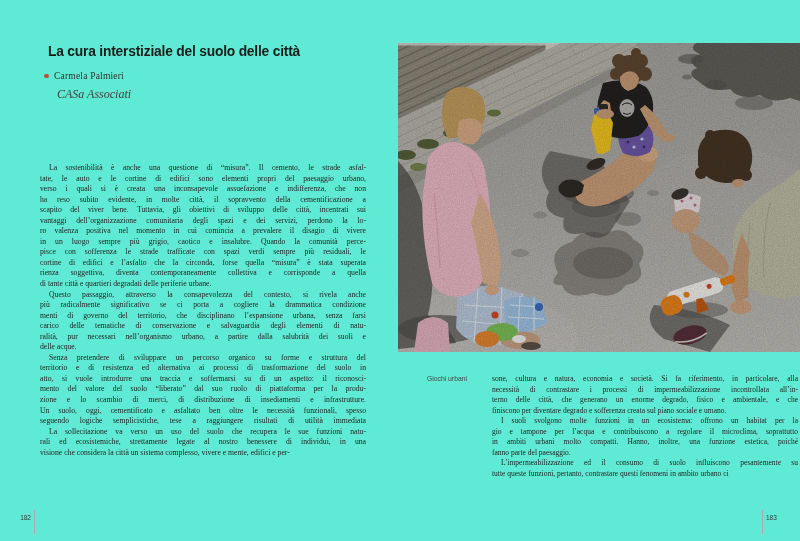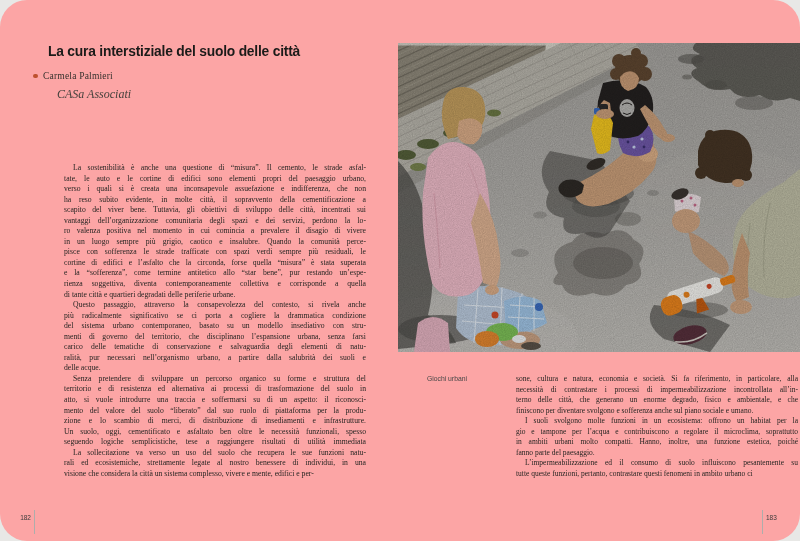--- a/index.html
+++ b/index.html
@@ -9,31 +9,31 @@
     font-family:"Liberation Serif", serif; color:#262522;
   }
   .abs { position:absolute; }
 
   
   .title {
     left:48px; top:44px; width:330px; margin:0;
     font-family:"Liberation Sans", sans-serif; font-weight:bold;
     font-size:13.8px; letter-spacing:-0.2px; color:#1b1b19;
   }
-  .author-row { left:33px; top:71px; display:flex; align-items:center; }
+  .author-row { left:44px; top:71px; display:flex; align-items:center; }
   .bullet { width:4.5px; height:4.5px; border-radius:50%; display:inline-block; margin-right:5.5px; }
   .author { font-size:9.5px; color:#34302c; letter-spacing:0.2px; }
   .affiliation { left:57px; top:87px; font-style:italic; font-size:12px; color:#45413c; }
 
   
   .body-col { font-size:7.7px; line-height:10.55px; }
   .body-left  { left:40px;  top:163px; width:326px; }
   .body-right { left:492px; top:374px; width:306px; font-size:7.5px; }
   .para { margin:0; }
-  .tline { text-align:justify;margin-left:24px; }
+  .tline { text-align:justify; }
   .tline.just { text-align-last:justify; }
   .tline.first { text-indent:9px; }
 
   
   .photo { left:398px; top:43px; width:402px; height:309px; overflow:hidden; }
   .photo svg { display:block; }
 
   
   .caption {
     left:404px; top:375px; width:63px; text-align:right;
@@ -46,21 +46,21 @@
   }
   .pn-left  { left:10px; top:514px; width:21px; text-align:right; }
   .pn-right { left:766px; top:514px; width:21px; text-align:left; }
   .folio-rule { width:1px; height:24px; background:#aeadab; top:510px; }
   .rule-left  { left:34px; }
   .rule-right { left:762px; }
 </style>
 </head>
 <body>
 
-<div class="spread" style="background: #fca5a5; border-radius: 27px;">
+<div class="spread" style="background: #5eead4;">
 
   <div>
     <h1 class="abs title">La cura interstiziale del suolo delle città</h1>
 
     <div class="abs author-row">
       <span class="bullet" id="author-bullet" style="background: rgb(189, 81, 46);"></span>
       <span class="author">Carmela Palmieri</span>
     </div>
 
     <div class="abs affiliation">CASa Associati</div>
@@ -70,28 +70,26 @@
           <div class="tline just first">La sostenibilità è anche una questione di “misura”. Il cemento, le strade asfal-</div>
           <div class="tline just">tate, le auto e le cortine di edifici sono elementi propri del paesaggio urbano,</div>
           <div class="tline just">verso i quali si è creata una inconsapevole assuefazione e indifferenza, che non</div>
           <div class="tline just">ha reso subito evidente, in molte città, il sopravvento della cementificazione a</div>
           <div class="tline just">scapito del viver bene. Tuttavia, gli obiettivi di sviluppo delle città, incentrati sui</div>
           <div class="tline just">vantaggi dell’organizzazione comunitaria degli spazi e dei servizi, perdono la lo-</div>
           <div class="tline just">ro valenza positiva nel momento in cui comincia a prevalere il disagio di vivere</div>
           <div class="tline just">in un luogo sempre più grigio, caotico e insalubre. Quando la comunità perce-</div>
           <div class="tline just">pisce con sofferenza le strade trafficate con spazi verdi sempre più residuali, le</div>
           <div class="tline just">cortine di edifici e l’asfalto che la circonda, forse quella “misura” è stata superata</div>
-          <div class="tline just">e la “sofferenza”, come termine antitetico allo “star bene”, pur restando un’espe-</div>
           <div class="tline just">rienza soggettiva, diventa contemporaneamente collettiva e corrisponde a quella</div>
           <div class="tline">di tante città e quartieri degradati delle periferie urbane.</div>
         </div>
         <div class="para">
           <div class="tline just first">Questo passaggio, attraverso la consapevolezza del contesto, si rivela anche</div>
           <div class="tline just">più radicalmente significativo se ci porta a cogliere la drammatica condizione</div>
-          <div class="tline just">del sistema urbano contemporaneo, basato su un modello insediativo con stru-</div>
           <div class="tline just">menti di governo del territorio, che disciplinano l’espansione urbana, senza farsi</div>
           <div class="tline just">carico delle tematiche di conservazione e salvaguardia degli elementi di natu-</div>
           <div class="tline just">ralità, pur necessari nell’organismo urbano, a partire dalla salubrità dei suoli e</div>
           <div class="tline">delle acque.</div>
         </div>
         <div class="para">
           <div class="tline just first">Senza pretendere di sviluppare un percorso organico su forme e struttura del</div>
           <div class="tline just">territorio e di resistenza ed alternativa ai processi di trasformazione del suolo in</div>
           <div class="tline just">atto, si vuole introdurre una traccia e soffermarsi su di un aspetto: il riconosci-</div>
           <div class="tline just">mento del valore del suolo “liberato” dal suo ruolo di piattaforma per la produ-</div>
@@ -332,21 +330,21 @@
       </svg>
     </div>
 
     <div class="abs caption">Giochi urbani</div>
 
     <div class="abs body-col body-right">
         <div class="para">
           <div class="tline just">sone, cultura e natura, economia e società. Si fa riferimento, in particolare, alla</div>
           <div class="tline just">necessità di contrastare i processi di impermeabilizzazione incontrollata all’in-</div>
           <div class="tline just">terno delle città, che generano un enorme degrado, fisico e ambientale, e che</div>
-          <div class="tline">finiscono per diventare svolgono e sofferenza anche sul piano sociale e umano.</div>
+          <div class="tline">finiscono per diventare degrado e sofferenza creata sul piano sociale e umano.</div>
         </div>
         <div class="para">
           <div class="tline just first">I suoli svolgono molte funzioni in un ecosistema: offrono un habitat per la</div>
           <div class="tline just">gio e tampone per l’acqua e contribuiscono a regolare il microclima, soprattutto</div>
           <div class="tline just">in ambiti urbani molto compatti. Hanno, inoltre, una funzione estetica, poiché</div>
           <div class="tline">fanno parte del paesaggio.</div>
         </div>
         <div class="para">
           <div class="tline just first">L’impermeabilizzazione ed il consumo di suolo influiscono pesantemente su</div>
           <div class="tline">tutte queste funzioni, pertanto, contrastare questi fenomeni in ambito urbano ci</div>

